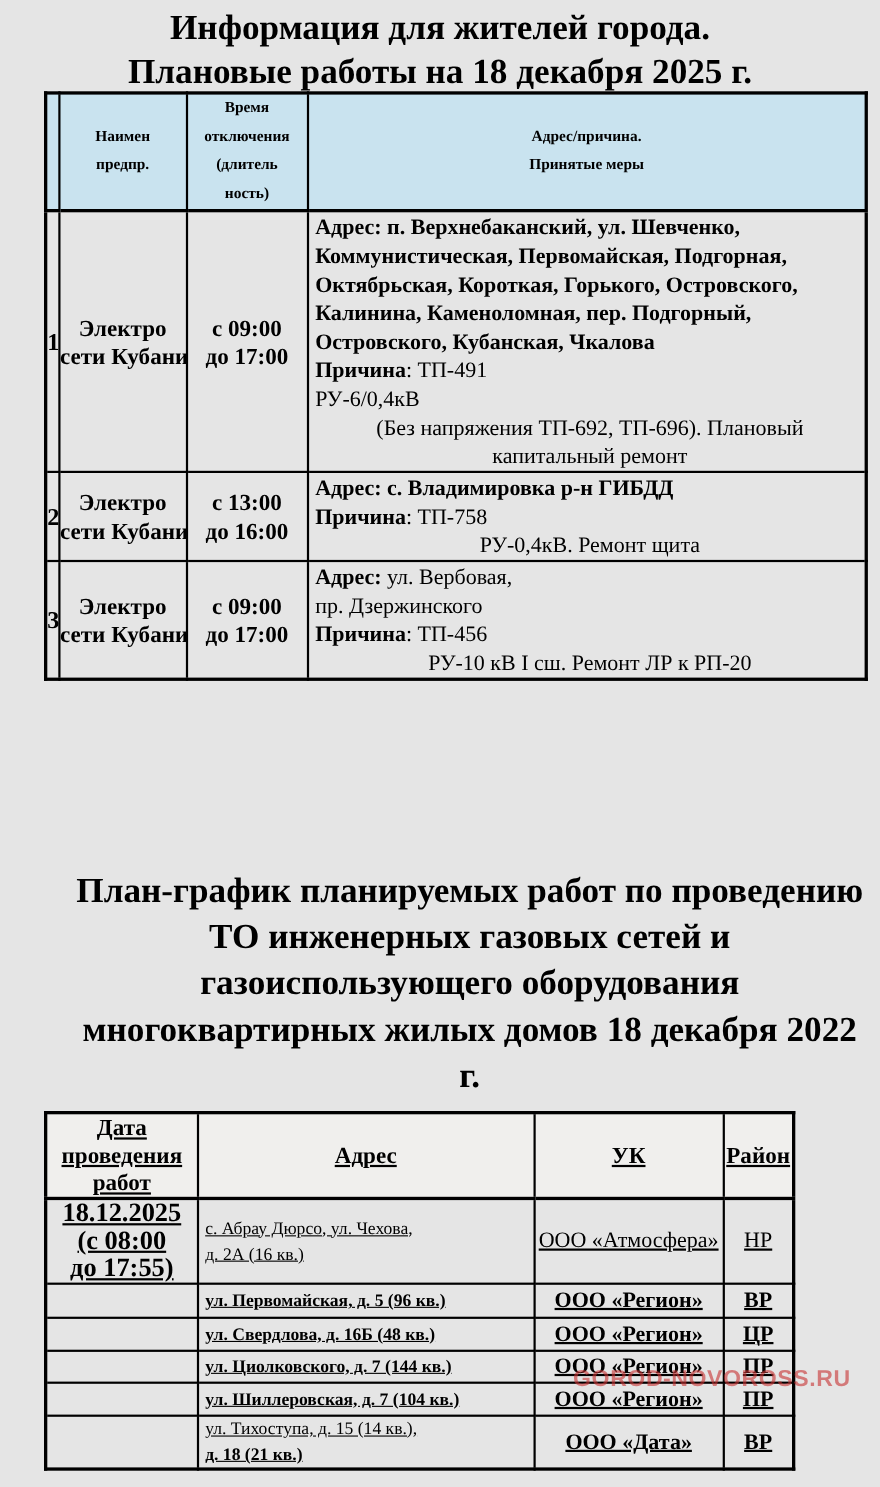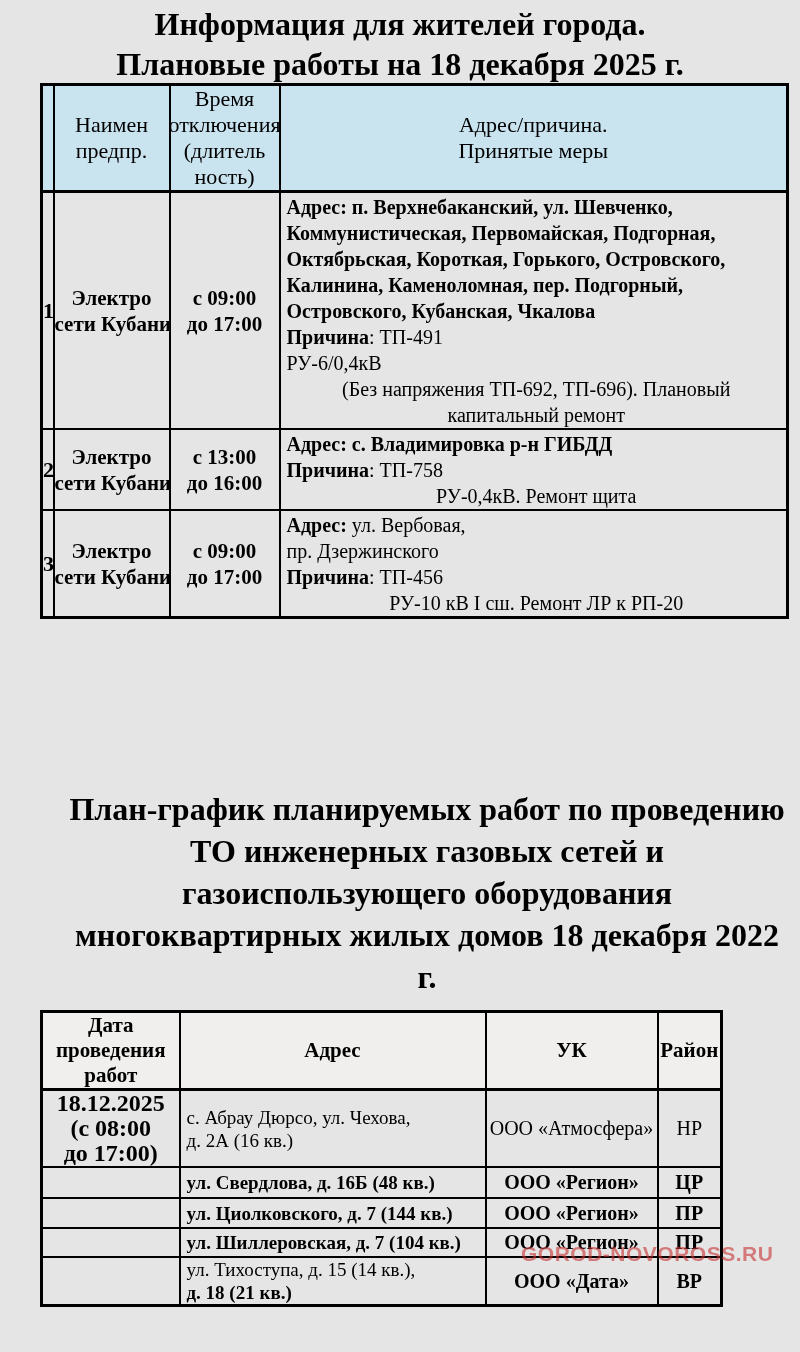--- a/index.html
+++ b/index.html
@@ -14,48 +14,48 @@
 
   table{border-collapse:collapse;table-layout:fixed;}
   td{padding:0;overflow:visible;}
 
   
   #t1{position:absolute;left:40px;top:83px;width:746px;border:3px solid #000;}
   #t1 td{border:2px solid #000;vertical-align:middle;}
   #t1 col.c0{width:12px}#t1 col.c1{width:116px}#t1 col.c2{width:110px}#t1 col.c3{width:508px}
   #t1 thead tr{height:101px}
   #t1 thead td{border-bottom:3px solid #000;}
-  #t1 .hd{background:var(--hdr1,#c9e3ef);font-weight:normal;font-size:22px;line-height:26px;text-align:center;}
+  #t1 .hd{background:var(--hdr1,#c9e3ef);font-weight:bold;font-size:14px;line-height:26px;text-align:center;}
   #t1 .hd-time .ln{display:flex;justify-content:center;white-space:nowrap;}
   #t1-body tr:nth-child(1){height:234px}
   #t1-body tr:nth-child(2){height:81px}
   #t1-body tr:nth-child(3){height:105px}
   .td-num{font-size:22px;font-weight:bold;text-align:center;}
   .td-comp,.td-time{font-weight:bold;font-size:21px;line-height:26px;text-align:center;white-space:nowrap;}
   .td-det{vertical-align:top;font-size:20px;line-height:26px;padding:1px 0 0 6px;}
   .dln{text-align:left;}
   .dln.ctr{text-align:center;}
   .b{font-weight:bold;}
   .n{font-weight:normal;}
 
   
-  #t2{position:absolute;left:40px;top:1010px;width:680px;border:3px solid #000;}
+  #t2{position:absolute;left:40px;top:1010px;width:680px;border:3px solid #000;text-decoration:underline;}
   #t2 td{border:2px solid #000;vertical-align:middle;}
   #t2 col.g0{width:138px}#t2 col.g1{width:306px}#t2 col.g2{width:172px}#t2 col.g3{width:64px}
   #t2 thead tr{height:78px}
   #t2 thead td{border-bottom:3px solid #000;}
   #t2 .hd{background:var(--hdr2,#f0efed);font-weight:bold;font-size:21px;line-height:25px;text-align:center;}
   #t2-body tr:nth-child(1){height:77px}
   #t2-body tr:nth-child(2){height:31px}
   #t2-body tr:nth-child(3){height:30px}
   #t2-body tr:nth-child(4){height:29px}
   #t2-body tr:nth-child(5){height:30px}
   #t2-body tr:nth-child(6){height:46px}
   .td-date{font-weight:bold;font-size:24px;line-height:25px;text-align:center;}
-  .td-addr{font-size:19px;line-height:23px;text-align:left;padding-left:6px;white-space:nowrap;}
+  .td-addr{font-size:16px;line-height:23px;text-align:left;padding-left:6px;white-space:nowrap;}
   .td-uk,.td-district{font-size:20px;text-align:center;white-space:nowrap;}
 
   .watermark{
     position:absolute;left:521px;top:1242px;z-index:5;
     font-family:"Liberation Sans","DejaVu Sans",sans-serif;
     font-weight:bold;font-size:21px;letter-spacing:0.5px;white-space:nowrap;
     color:var(--wm,#c83232);opacity:.6;
   }
 </style>
 </head>
@@ -178,32 +178,40 @@
         <td class="hd">Адрес</td>
         <td class="hd">УК</td>
         <td class="hd">Район</td>
       </tr>
     </thead>
     <tbody id="t2-body">
   <tr>
     <td class="td-date">
             <div class="ln">18.12.2025</div>
             <div class="ln">(с 08:00</div>
-            <div class="ln">до 17:00)</div>
+            <div class="ln">до 17:55)</div>
           </td>
     <td class="td-addr">
             <div class="ln n">с. Абрау Дюрсо, ул. Чехова,</div>
             <div class="ln n">д. 2А (16 кв.)</div>
           </td>
     <td class="td-uk n">ООО «Атмосфера»</td>
     <td class="td-district n">НР</td>
   </tr>
   <tr>
     <td class="td-date"></td>
     <td class="td-addr">
+            <div class="ln b">ул. Первомайская, д. 5 (96 кв.)</div>
+          </td>
+    <td class="td-uk b">ООО «Регион»</td>
+    <td class="td-district b">ВР</td>
+  </tr>
+  <tr>
+    <td class="td-date"></td>
+    <td class="td-addr">
             <div class="ln b">ул. Свердлова, д. 16Б (48 кв.)</div>
           </td>
     <td class="td-uk b">ООО «Регион»</td>
     <td class="td-district b">ЦР</td>
   </tr>
   <tr>
     <td class="td-date"></td>
     <td class="td-addr">
             <div class="ln b">ул. Циолковского, д. 7 (144 кв.)</div>
           </td>

